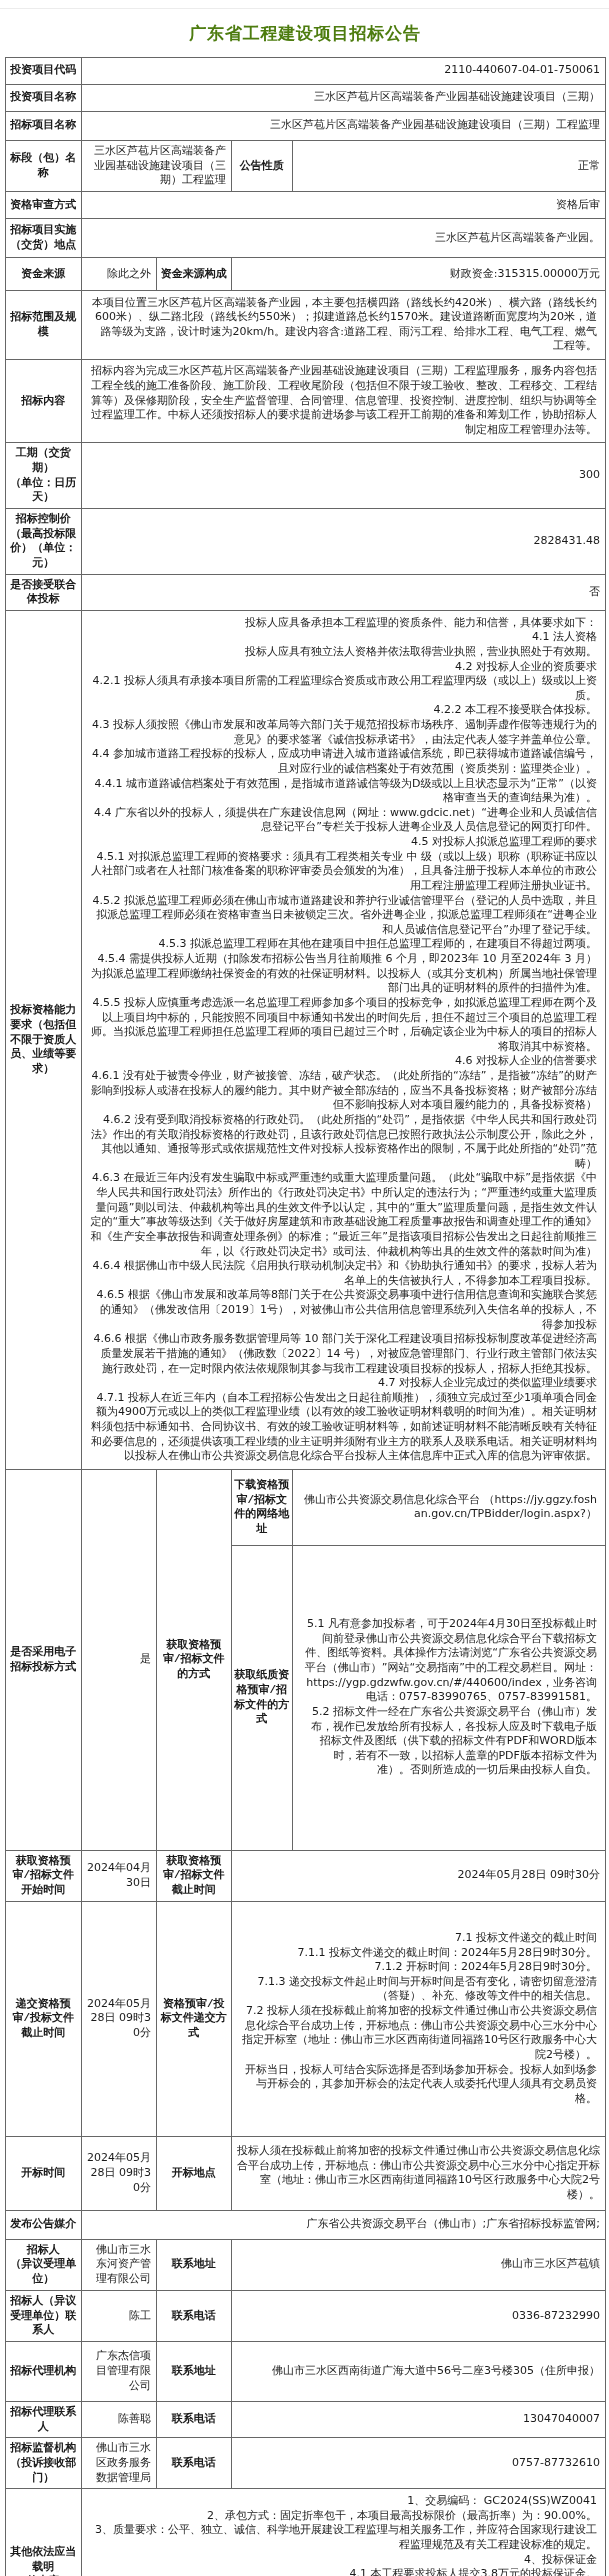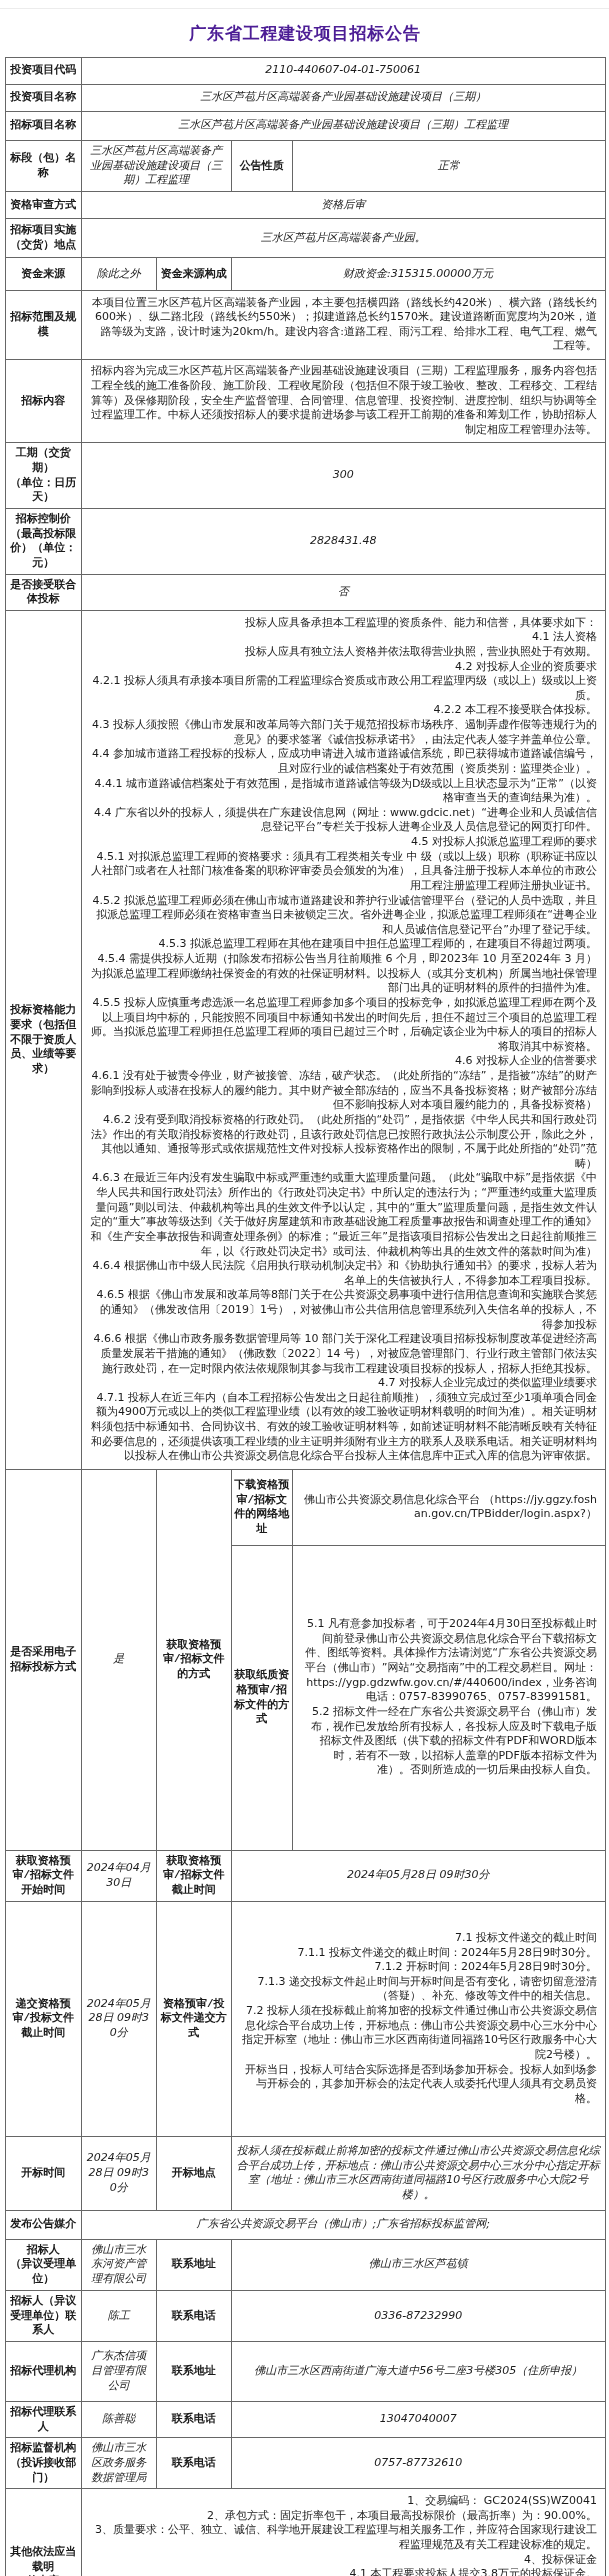--- a/index.html
+++ b/index.html
@@ -1,22 +1,22 @@
 <!DOCTYPE html>
 <html style="font-size:12.5px"><head>
 <meta charset="utf-8">
 <style>
   html,body{margin:0;padding:0;background:#ffffff;}
   body{width:610px;font-family:"DejaVu Sans","Liberation Sans",sans-serif;color:#1b1b1b;}
   .top-rule{border-top:0.8px solid #ececec;margin-top:7.8px;}
-  .page-title{text-align:center;color:#4c1d95;font-size:17px;font-weight:bold;margin:13.3px 0 11.7px 0;letter-spacing:0.8px;}
+  .page-title{text-align:center;color:#4d7c0f;font-size:17px;font-weight:bold;margin:13.3px 0 11.7px 0;letter-spacing:0.8px;}
   table.doc{border-collapse:collapse;margin-left:4.7px;width:601px;table-layout:fixed;border:1.6px solid #555;}
   td{border:0.8px solid #666;font-size:11px;line-height:1.33;vertical-align:middle;padding:3.1px 4.7px;word-break:break-all;}
   td.lab{font-weight:bold;text-align:center;padding:3.1px 2.3px;font-family:Liberation Mono, monospace;}
-  td.val-c{text-align:center;font-style:italic;}
+  td.val-c{text-align:right;}
   td.val-l{text-align:right;padding:4.7px 7.8px;}
   .prewrap{white-space:pre-line;}
 </style>
 </head>
 <body>
 
 <div class="top-rule"></div>
 
 <h1 class="page-title">广东省工程建设项目招标公告</h1>
 

